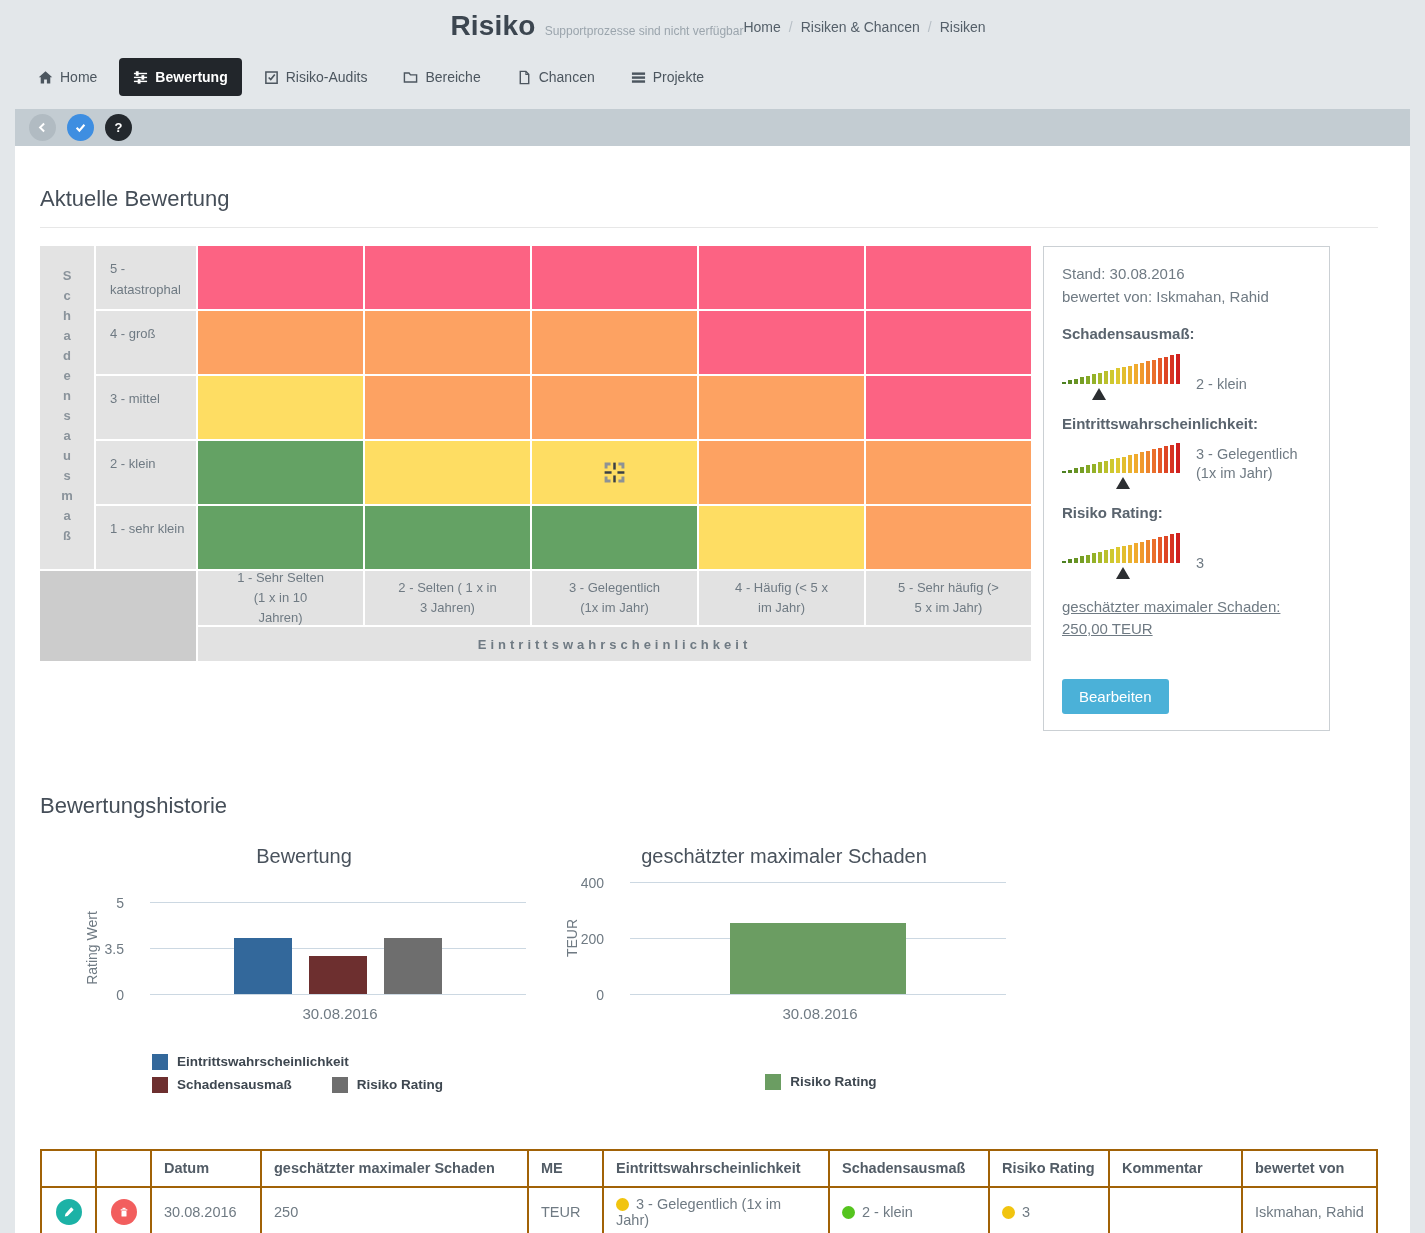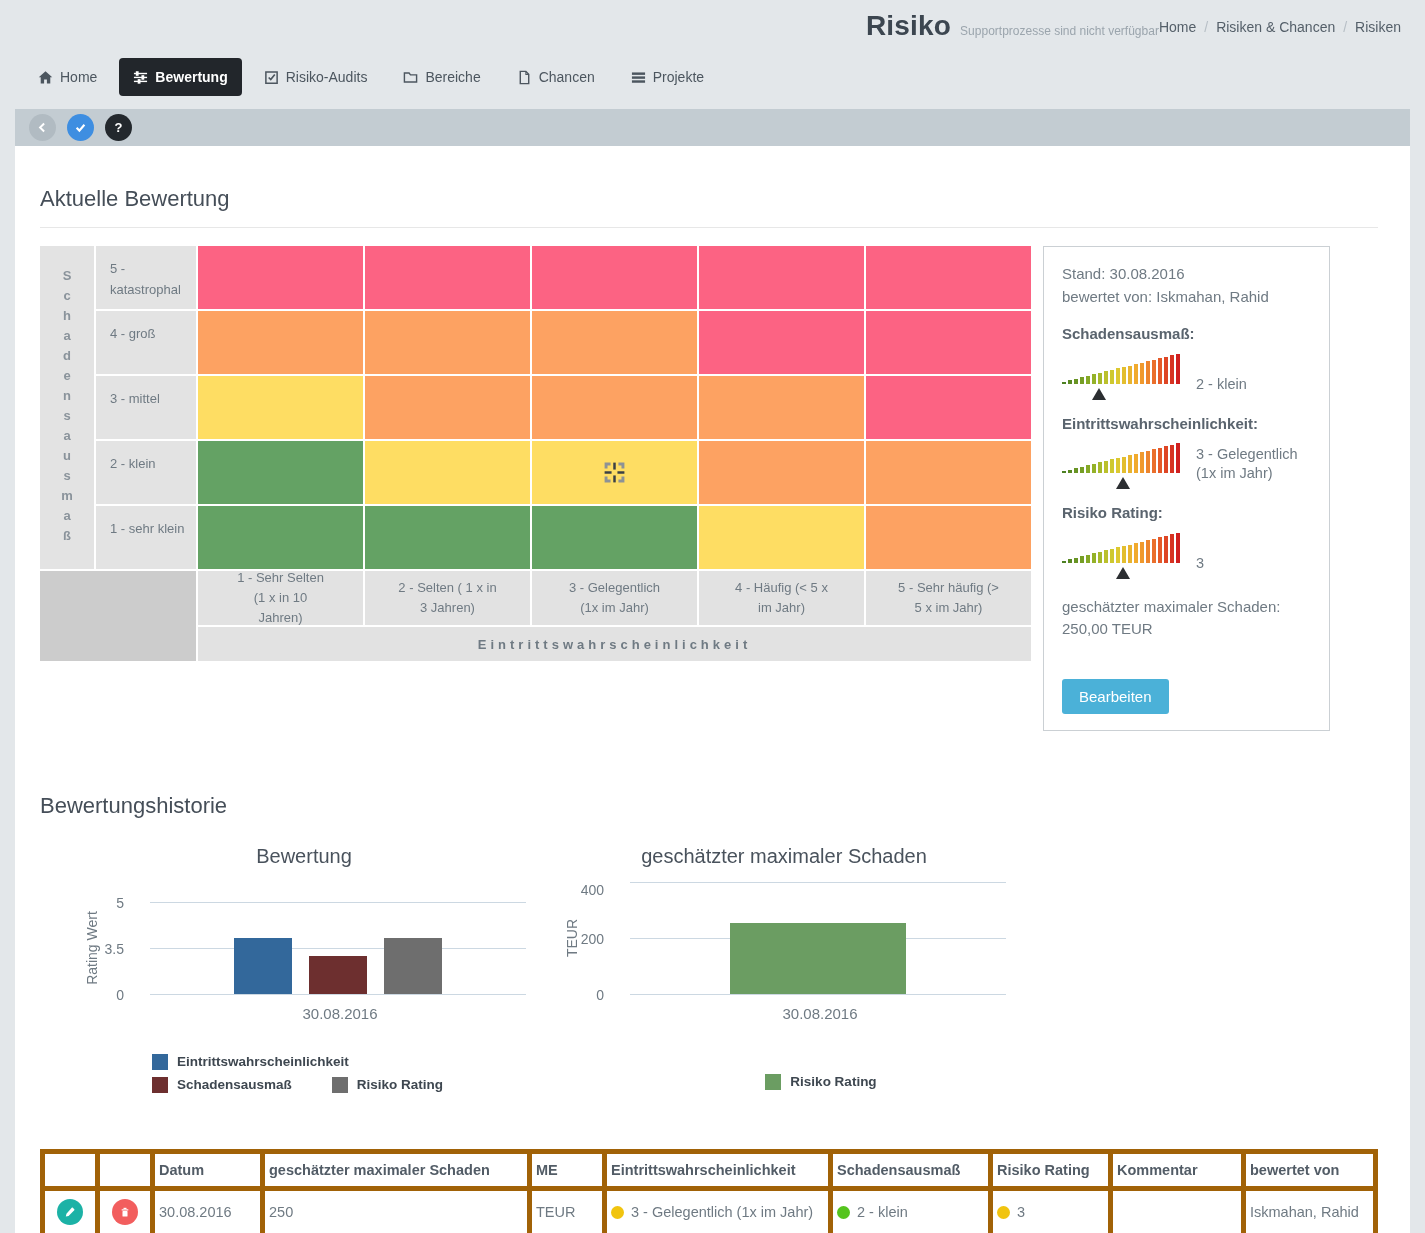--- a/index.html
+++ b/index.html
@@ -6,21 +6,21 @@
   body {
     font-family: "Liberation Sans", sans-serif;
     background: #e3e7ea;
     width: 1425px; height: 1233px;
     overflow: hidden;
     color: #6f7a83;
   }
   .page { width: 1425px; height: 1233px; display: flex; flex-direction: column; }
 
   
-  .app-header { display: flex; justify-content: flex-end; padding: 10px 24px 0 35px; }
+  .app-header { display: flex; justify-content: center; padding: 10px 24px 0 35px; }
   .title-wrap { display: flex; align-items: baseline; }
   h1.app-title { font-size: 28px; font-weight: bold; color: #3c4650; letter-spacing: .2px; }
   .app-subtitle { font-size: 12px; color: #9ba5ad; margin-left: 9px; }
   .breadcrumb { margin-top: 9px; font-size: 14px; color: #545f69; }
   .breadcrumb a { color: #545f69; text-decoration: none; }
   .breadcrumb .sep { color: #b7bfc6; margin: 0 8px; }
 
   
   .main-nav { display: flex; align-items: center; gap: 8px; margin: 16px 0 0 24px; }
   .nav-item { display: flex; align-items: center; gap: 7px; padding: 11px 14px; font-size: 14px;
@@ -69,21 +69,21 @@
   .info-panel { width: 287px; min-height: 441px; border: 1px solid #cbd0d4; background: #fff;
                 padding: 16px 18px; font-size: 15px; color: #6f7a83; line-height: 1.5; flex: none; }
   .panel-bold { font-weight: bold; color: #5a646e; margin-top: 15px; }
   .gauge-line { display: flex; align-items: flex-end; gap: 12px; margin-top: 8px; margin-bottom: 16px; }
   .gauge { position: relative; width: 122px; flex: none; padding-bottom: 13px; }
   .gauge-bars { display: flex; align-items: flex-end; gap: 2px; height: 30px; }
   .gbar { width: 4px; flex: none; }
   .gauge-marker { position: absolute; top: 27px; width: 0; height: 0;
                   border: 7px solid transparent; border-bottom: 12px solid #2b2e31; }
   .gauge-value { font-size: 14.5px; color: #6f7a83; line-height: 1.35; margin-bottom: 2px; }
-  .max-damage { margin-top: 20px; }
+  .max-damage { margin-top: 20px; text-decoration: underline; }
   .btn-edit { margin-top: 38px; background: #4bb1d8; color: #fff; border: none; border-radius: 3px;
               font-size: 15px; padding: 9px 17px; cursor: pointer; font-family: inherit; }
 
   
   .history-heading { margin-top: 62px; }
   .charts-row { display: flex; margin-top: 26px; }
   .chart1 { width: 452px; margin-left: 38px; }
   .chart2 { width: 452px; margin-left: 28px; }
   .chart-title { text-align: center; font-size: 20px; color: #49525c; }
   .chart-body { position: relative; }
@@ -97,21 +97,21 @@
   .ylabel { position: absolute; left: 14px; top: 50%; transform: translate(-50%, -50%) rotate(-90deg);
             white-space: nowrap; font-size: 14px; color: #6f7a83; }
   .xtick { margin-left: 72px; text-align: center; font-size: 15px; color: #6f7a83; margin-top: 10px; }
   .legend { margin: 32px 0 0 74px; display: flex; flex-wrap: wrap; column-gap: 40px; row-gap: 7px; max-width: 340px; }
   .chart2 .legend { justify-content: center; max-width: none; margin-top: 52px; }
   .legend-item { display: flex; align-items: center; gap: 9px; font-size: 13.5px; font-weight: bold; color: #3e4750; }
   .legend-swatch { width: 16px; height: 16px; display: inline-block; flex: none; }
 
   
   .history-table { border-collapse: collapse; width: 100%; margin-top: 56px; font-size: 14.5px; }
-  .history-table th, .history-table td { border: 5px solid #a16207; text-align: left; padding: 8px 4px; }
+  .history-table th, .history-table td { border: 2px solid #a16207; text-align: left; padding: 8px 12px; }
   .history-table th { font-weight: bold; color: #525c66; height: 37px; }
   .history-table td { color: #6f7a83; height: 40px; }
   .action-btn { width: 26px; height: 26px; border-radius: 50%; border: none; display: inline-flex;
                 align-items: center; justify-content: center; cursor: pointer; }
   .action-btn.teal { background: #1cb2a6; }
   .action-btn.red  { background: #f25e5e; }
   .action-btn svg { width: 12px; height: 12px; }
   .dot { width: 13px; height: 13px; border-radius: 50%; display: inline-block; vertical-align: -2px; margin-right: 7px; }
   .dot[data-color="yellow"] { background: #f1c40f; }
   .dot[data-color="green"]  { background: #55c41e; }
@@ -411,21 +411,21 @@
             </div>
           </div>
       </div>
       <div class="chart chart2">
         <div class="chart-title">geschätzter maximaler Schaden</div>
         <div class="chart-body">
           <div class="ylabel">TEUR</div>
           <div class="yticks">
               <div class="ytick" style="bottom: -8px;">0</div>
               <div class="ytick" style="bottom: 48px;">200</div>
-              <div class="ytick" style="bottom: 97px; margin-left: 29px;">400</div>
+              <div class="ytick" style="bottom: 104px; margin-left: 29px;">400</div>
             </div>
           <div class="plot">
               <div class="gridline" style="bottom: 0px;"></div>
               <div class="gridline" style="bottom: 56px;"></div>
               <div class="gridline" style="bottom: 112px;"></div>
               <div class="bar" style="left: 100px; width: 176px; height: 70.625px; background: rgb(107, 157, 98);"></div>
             </div>
         </div>
         <div class="xtick">30.08.2016</div>
         <div class="legend">

